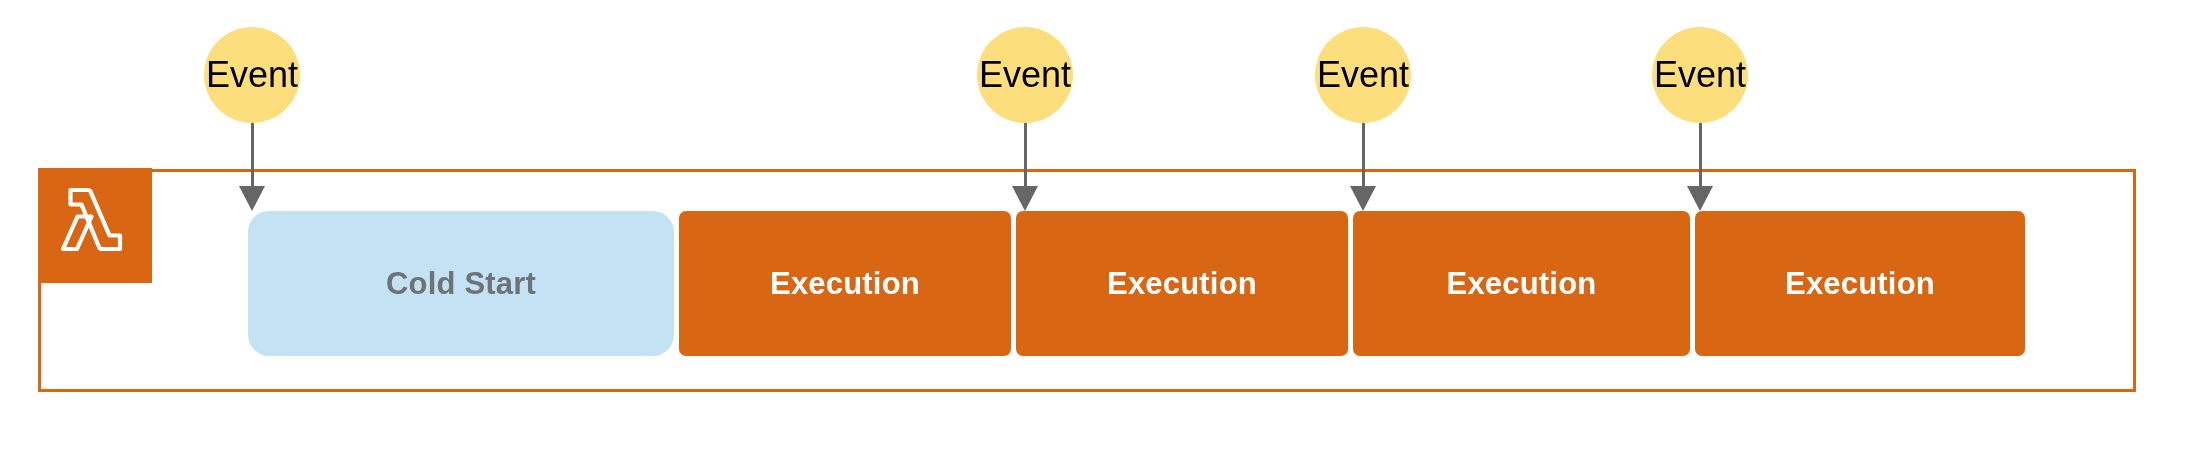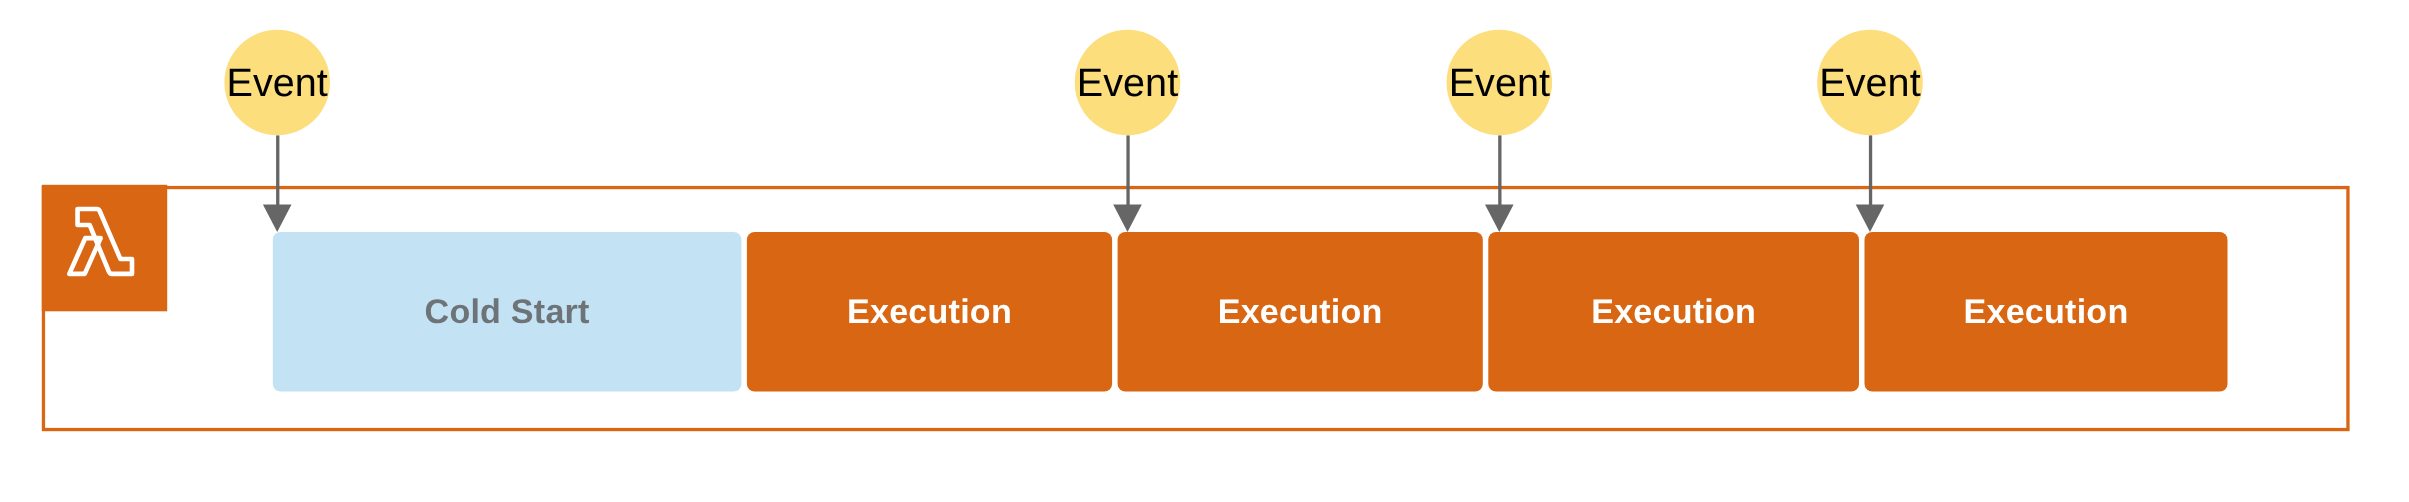--- a/index.html
+++ b/index.html
@@ -132,21 +132,21 @@
         <div class="head" style="top: 63px;"></div>
       </div>
       <div class="arrow" style="left: 1363px; top: 123px;">
         <div class="shaft" style="height: 67px;"></div>
         <div class="head" style="top: 63px;"></div>
       </div>
       <div class="arrow" style="left: 1700px; top: 123px;">
         <div class="shaft" style="height: 67px;"></div>
         <div class="head" style="top: 63px;"></div>
       </div>
-      <div class="block coldstart" style="left: 248px; width: 426px;">
+      <div class="block coldstart" style="left: 248px; width: 426px; border-radius: 21px;">
         <span>Cold Start</span>
       </div>
       <div class="block execution" style="left: 679px; width: 332px;">
         <span>Execution</span>
       </div>
       <div class="block execution" style="left: 1016px; width: 332px;">
         <span>Execution</span>
       </div>
       <div class="block execution" style="left: 1353px; width: 337px;">
         <span>Execution</span>

